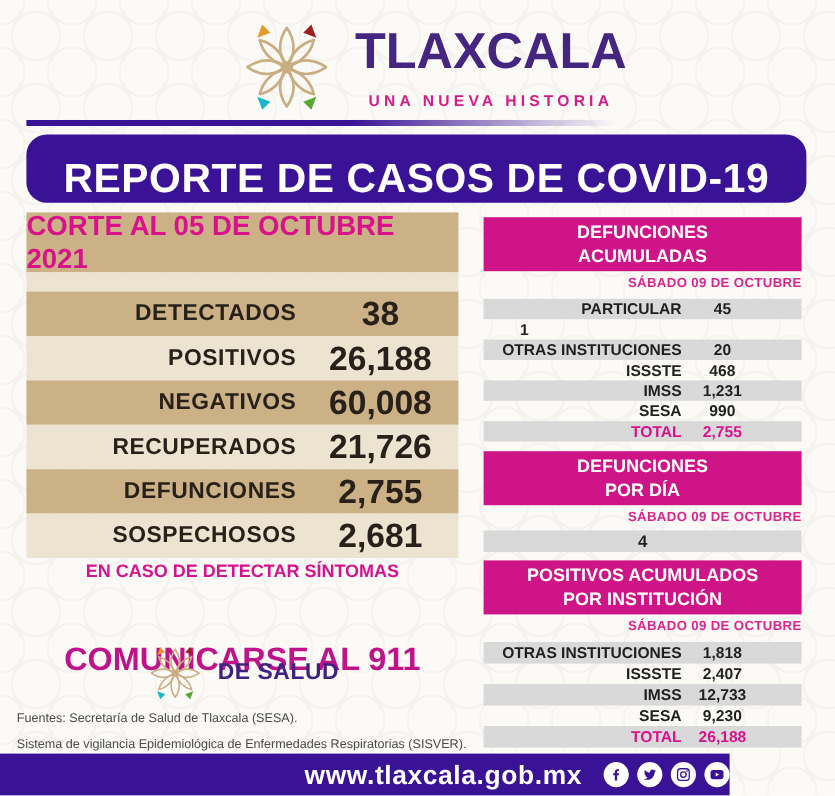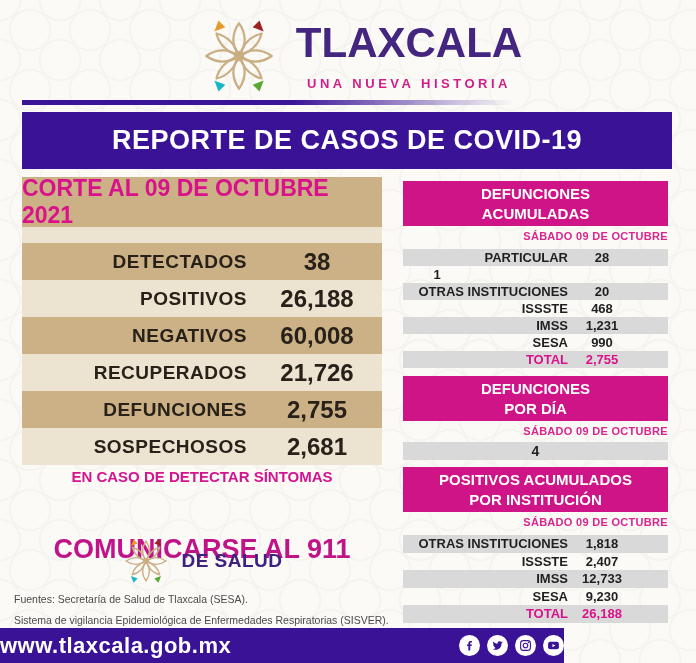--- a/index.html
+++ b/index.html
@@ -33,40 +33,40 @@
   }
 
   .thin-line {
     position:absolute; left:22px; top:100px; width:492px; height:5px;
     background:linear-gradient(90deg, #3a1497 0%, #3a1497 55%, rgba(58,20,151,0.25) 88%, rgba(58,20,151,0) 100%);
   }
 
   .title-banner {
     position:absolute; left:22px; top:112px; width:650px; height:57px;
     background:#3a1296; color:#ffffff;
-    display:flex; align-items:center; justify-content:center;
-    font-size:27px; font-weight:800; letter-spacing:0.5px;
+    display:flex; align-items:flex-end; justify-content:center;
+    font-size:34px; font-weight:800; letter-spacing:0.5px;border-radius:17px;
   }
 
   
   .left-col { position:absolute; left:22px; top:177px; width:360px; }
   .corte-banner {
     height:50px; background:#cbb185; color:#d9128b;
     display:flex; align-items:center; justify-content:center;
     font-size:23px; font-weight:800;
   }
   .stats-spacer { height:16px; background:#ece4d0; }
   .stat-row {
     height:37px; display:flex; align-items:center;
     font-weight:800; color:#28211a;
   }
   .stat-row:nth-child(odd) { background:#cbb185; }
   .stat-row:nth-child(even) { background:#ece4d0; }
   .stat-label { width:225px; text-align:right; font-size:19px; letter-spacing:0.5px; }
-  .stat-value { width:110px; margin-left:15px; text-align:center; font-size:24px; }
+  .stat-value { width:110px; margin-left:15px; text-align:center; font-size:28px; }
 
   .advisory-1 {
     position:absolute; left:12px; top:468px; width:380px; text-align:center;
     font-size:15px; font-weight:800; color:#d4148e;
   }
   .advisory-2 {
     position:absolute; left:12px; top:510px; width:380px; text-align:center;
     font-size:27px; font-weight:800; color:#c01389;margin-top:24px;
   }
 
@@ -101,22 +101,22 @@
   .hdr2 { margin-top:8px; }
   .single-row {
     margin-top:5px; height:18px; background:#d9d9d9;
     display:flex; align-items:center; justify-content:center;
     font-size:14px; font-weight:800; color:#1f1f1f;
   }
   .hdr3 { margin-top:7px; min-height:44px;text-align:right; }
 
   
   .footer {
-    position:absolute; left:0; top:628px; width:564px; height:35px;
-    background:#3a1296; display:flex; align-items:center; justify-content:space-between; 
+    position:absolute; left:0; top:628px; width:608px; height:35px;
+    background:#3a1296; display:flex; align-items:center; justify-content:flex-end; gap:18px;
   }
   .footer-url { color:#ffffff; font-size:22px; font-weight:800; letter-spacing:0.5px; }
   .social-icons { display:flex; gap:7px; }
   .sicon {
     width:21px; height:21px; border-radius:50%; background:#ffffff;
     display:flex; align-items:center; justify-content:center; cursor:pointer;
   }
   .sicon svg { width:13px; height:13px; }
 </style>
 </head>
@@ -149,21 +149,21 @@
   </div>
 
   <div class="thin-line"></div>
 
   <div class="title-banner">
     <span>REPORTE DE CASOS DE COVID-19</span>
   </div>
 
   <div class="left-col">
     <div class="corte-banner">
-      <span>CORTE AL 09 DE OCTUBRE 2021</span>
+      <span>CORTE AL 05 DE OCTUBRE 2021</span>
     </div>
     <div class="stats-spacer"></div>
     <div class="stats">
       <div class="stat-row">
         <div class="stat-label">DETECTADOS</div>
         <div class="stat-value">38</div>
       </div>
       <div class="stat-row">
         <div class="stat-label">POSITIVOS</div>
         <div class="stat-value">26,188</div>
@@ -221,21 +221,21 @@
   <div class="right-col">
 
     <div class="sec-header">
       <span>DEFUNCIONES</span>
       <span>ACUMULADAS</span>
     </div>
     <div class="sec-date">SÁBADO 09 DE OCTUBRE</div>
     <div class="rows-1">
       <div class="r-row">
         <div class="r-label">PARTICULAR</div>
-        <div class="r-value">28</div>
+        <div class="r-value">45</div>
       </div>
       <div class="r-row">
         <div class="r-value">1</div>
       </div>
       <div class="r-row">
         <div class="r-label">OTRAS INSTITUCIONES</div>
         <div class="r-value">20</div>
       </div>
       <div class="r-row">
         <div class="r-label">ISSSTE</div>

